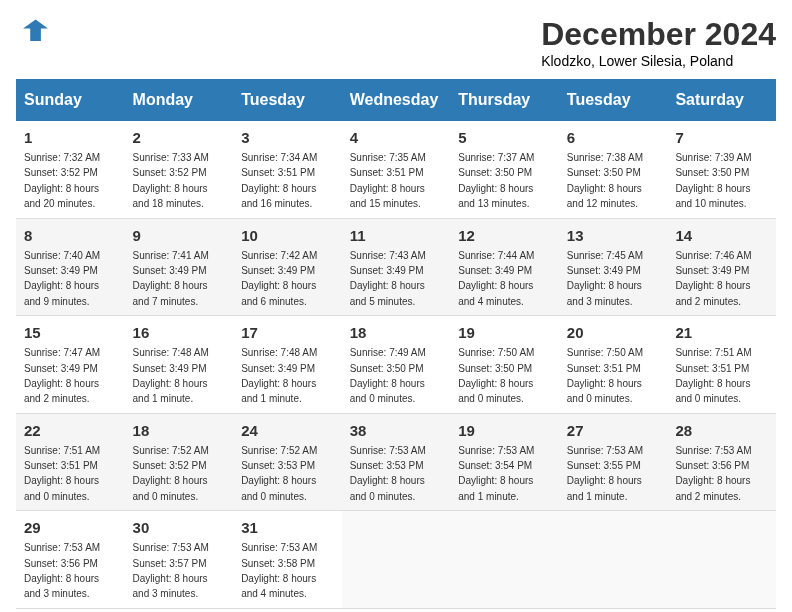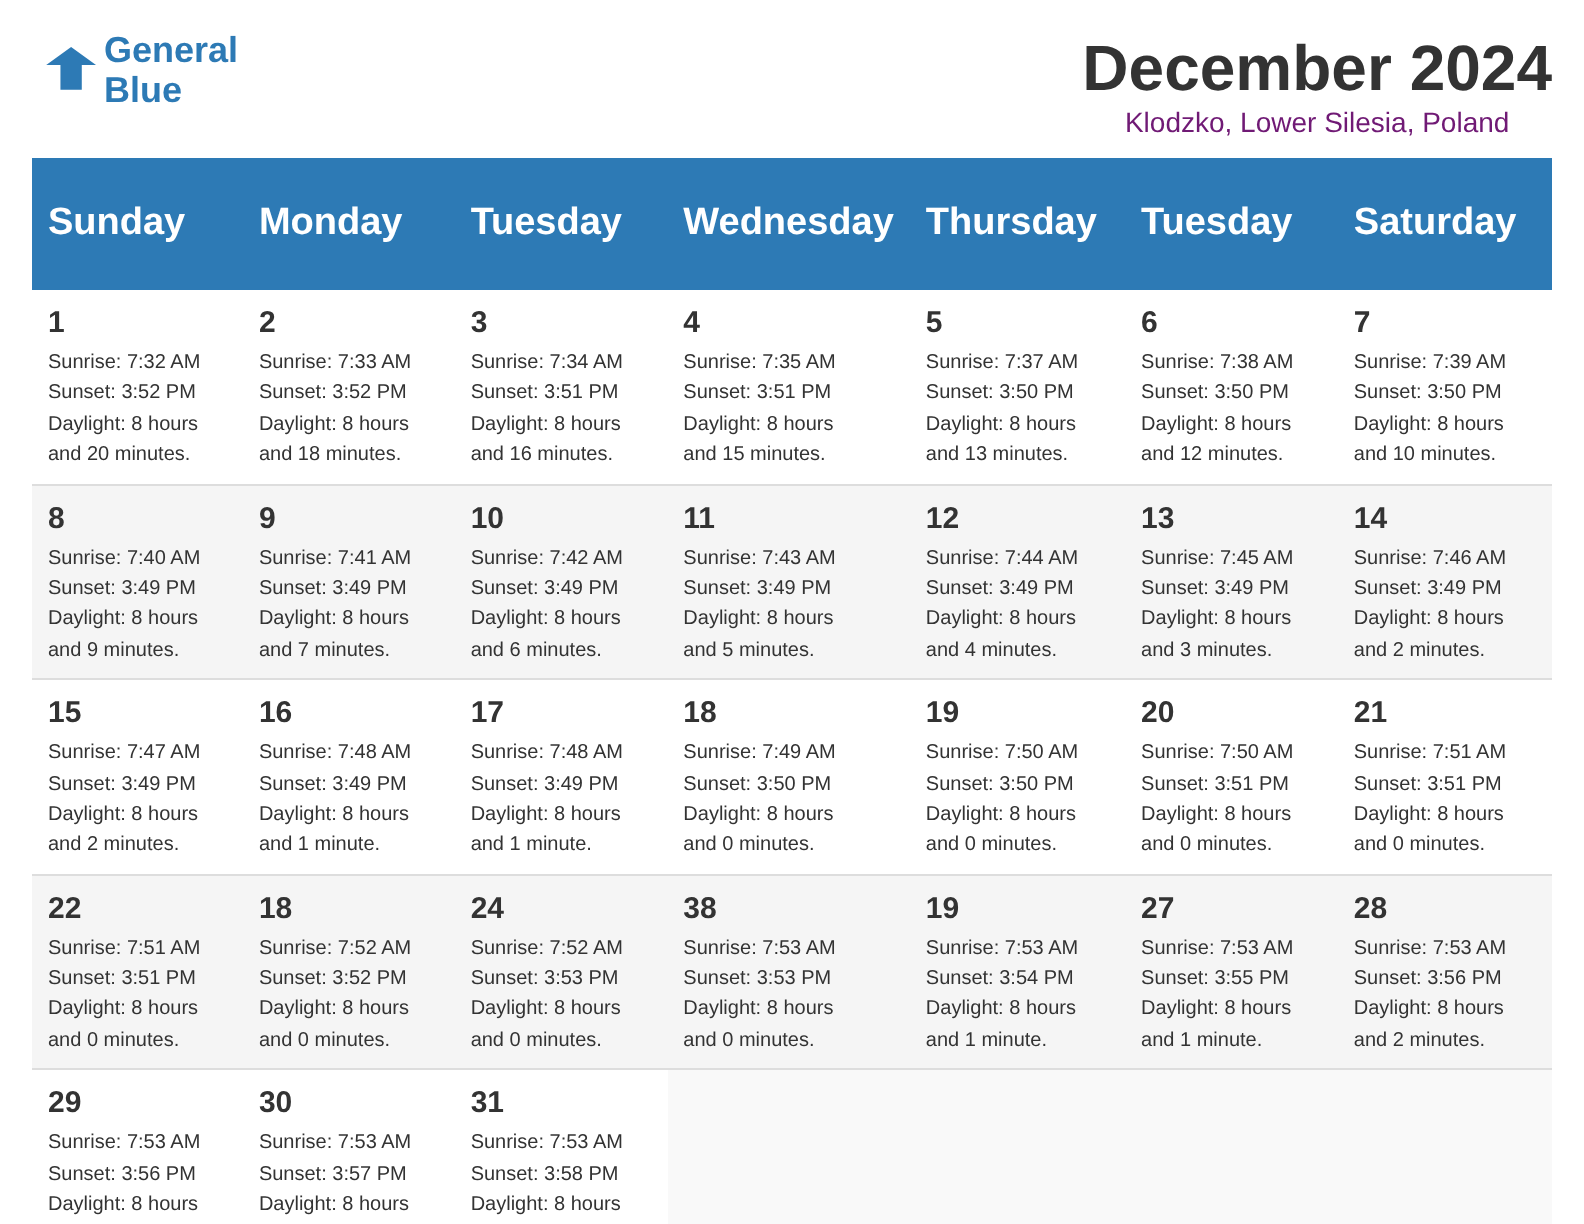--- a/index.html
+++ b/index.html
@@ -28,43 +28,43 @@
       line-height: 1.1;
     }
     .logo-text span {
       color: #2d7ab5;
     }
     .logo-icon {
       width: 32px;
       height: 32px;
     }
     .title-area {
-      text-align: center;
+      text-align: left;
       margin-left: 16px;
     }
     .month-title {
       font-size: 32px;
       font-weight: bold;
       color: #333;
     }
     .location-title {
       font-size: 14px;
-      color: #701a75;
+      color: #000000;
     }
     table {
       width: 100%;
       border-collapse: collapse;
       font-size: 11px;
     }
     thead th {
       background-color: #2d7ab5;
       color: #fff;
       text-align: left;
-      padding: 22px 8px;
-      font-size: 19px;
+      padding: 12px 8px;
+      font-size: 16px;
       font-weight: bold;
     }
     tbody tr {
       border-bottom: 1px solid #ddd;
     }
     tbody tr:nth-child(even) {
       background-color: #f5f5f5;
     }
     tbody td {
       vertical-align: top;
@@ -88,24 +88,20 @@
     }
   </style>
 </head>
 <body>
 
 <div class="header-area">
   <div class="logo">
     <svg class="logo-icon" viewBox="0 0 36 36">
       <polygon points="22,4 36,14 28,14 28,28 16,28 16,14 8,14" fill="#2d7ab5"></polygon>
     </svg>
-    <div class="logo-text">
-      <span>General</span><br>
-      <span style="color:#2d7ab5;">Blue</span>
-    </div>
   </div>
   <div class="title-area">
     <div class="month-title">December 2024</div>
     <div class="location-title">Klodzko, Lower Silesia, Poland</div>
   </div>
 </div>
 
 <table>
   <thead>
     <tr id="header-row">

